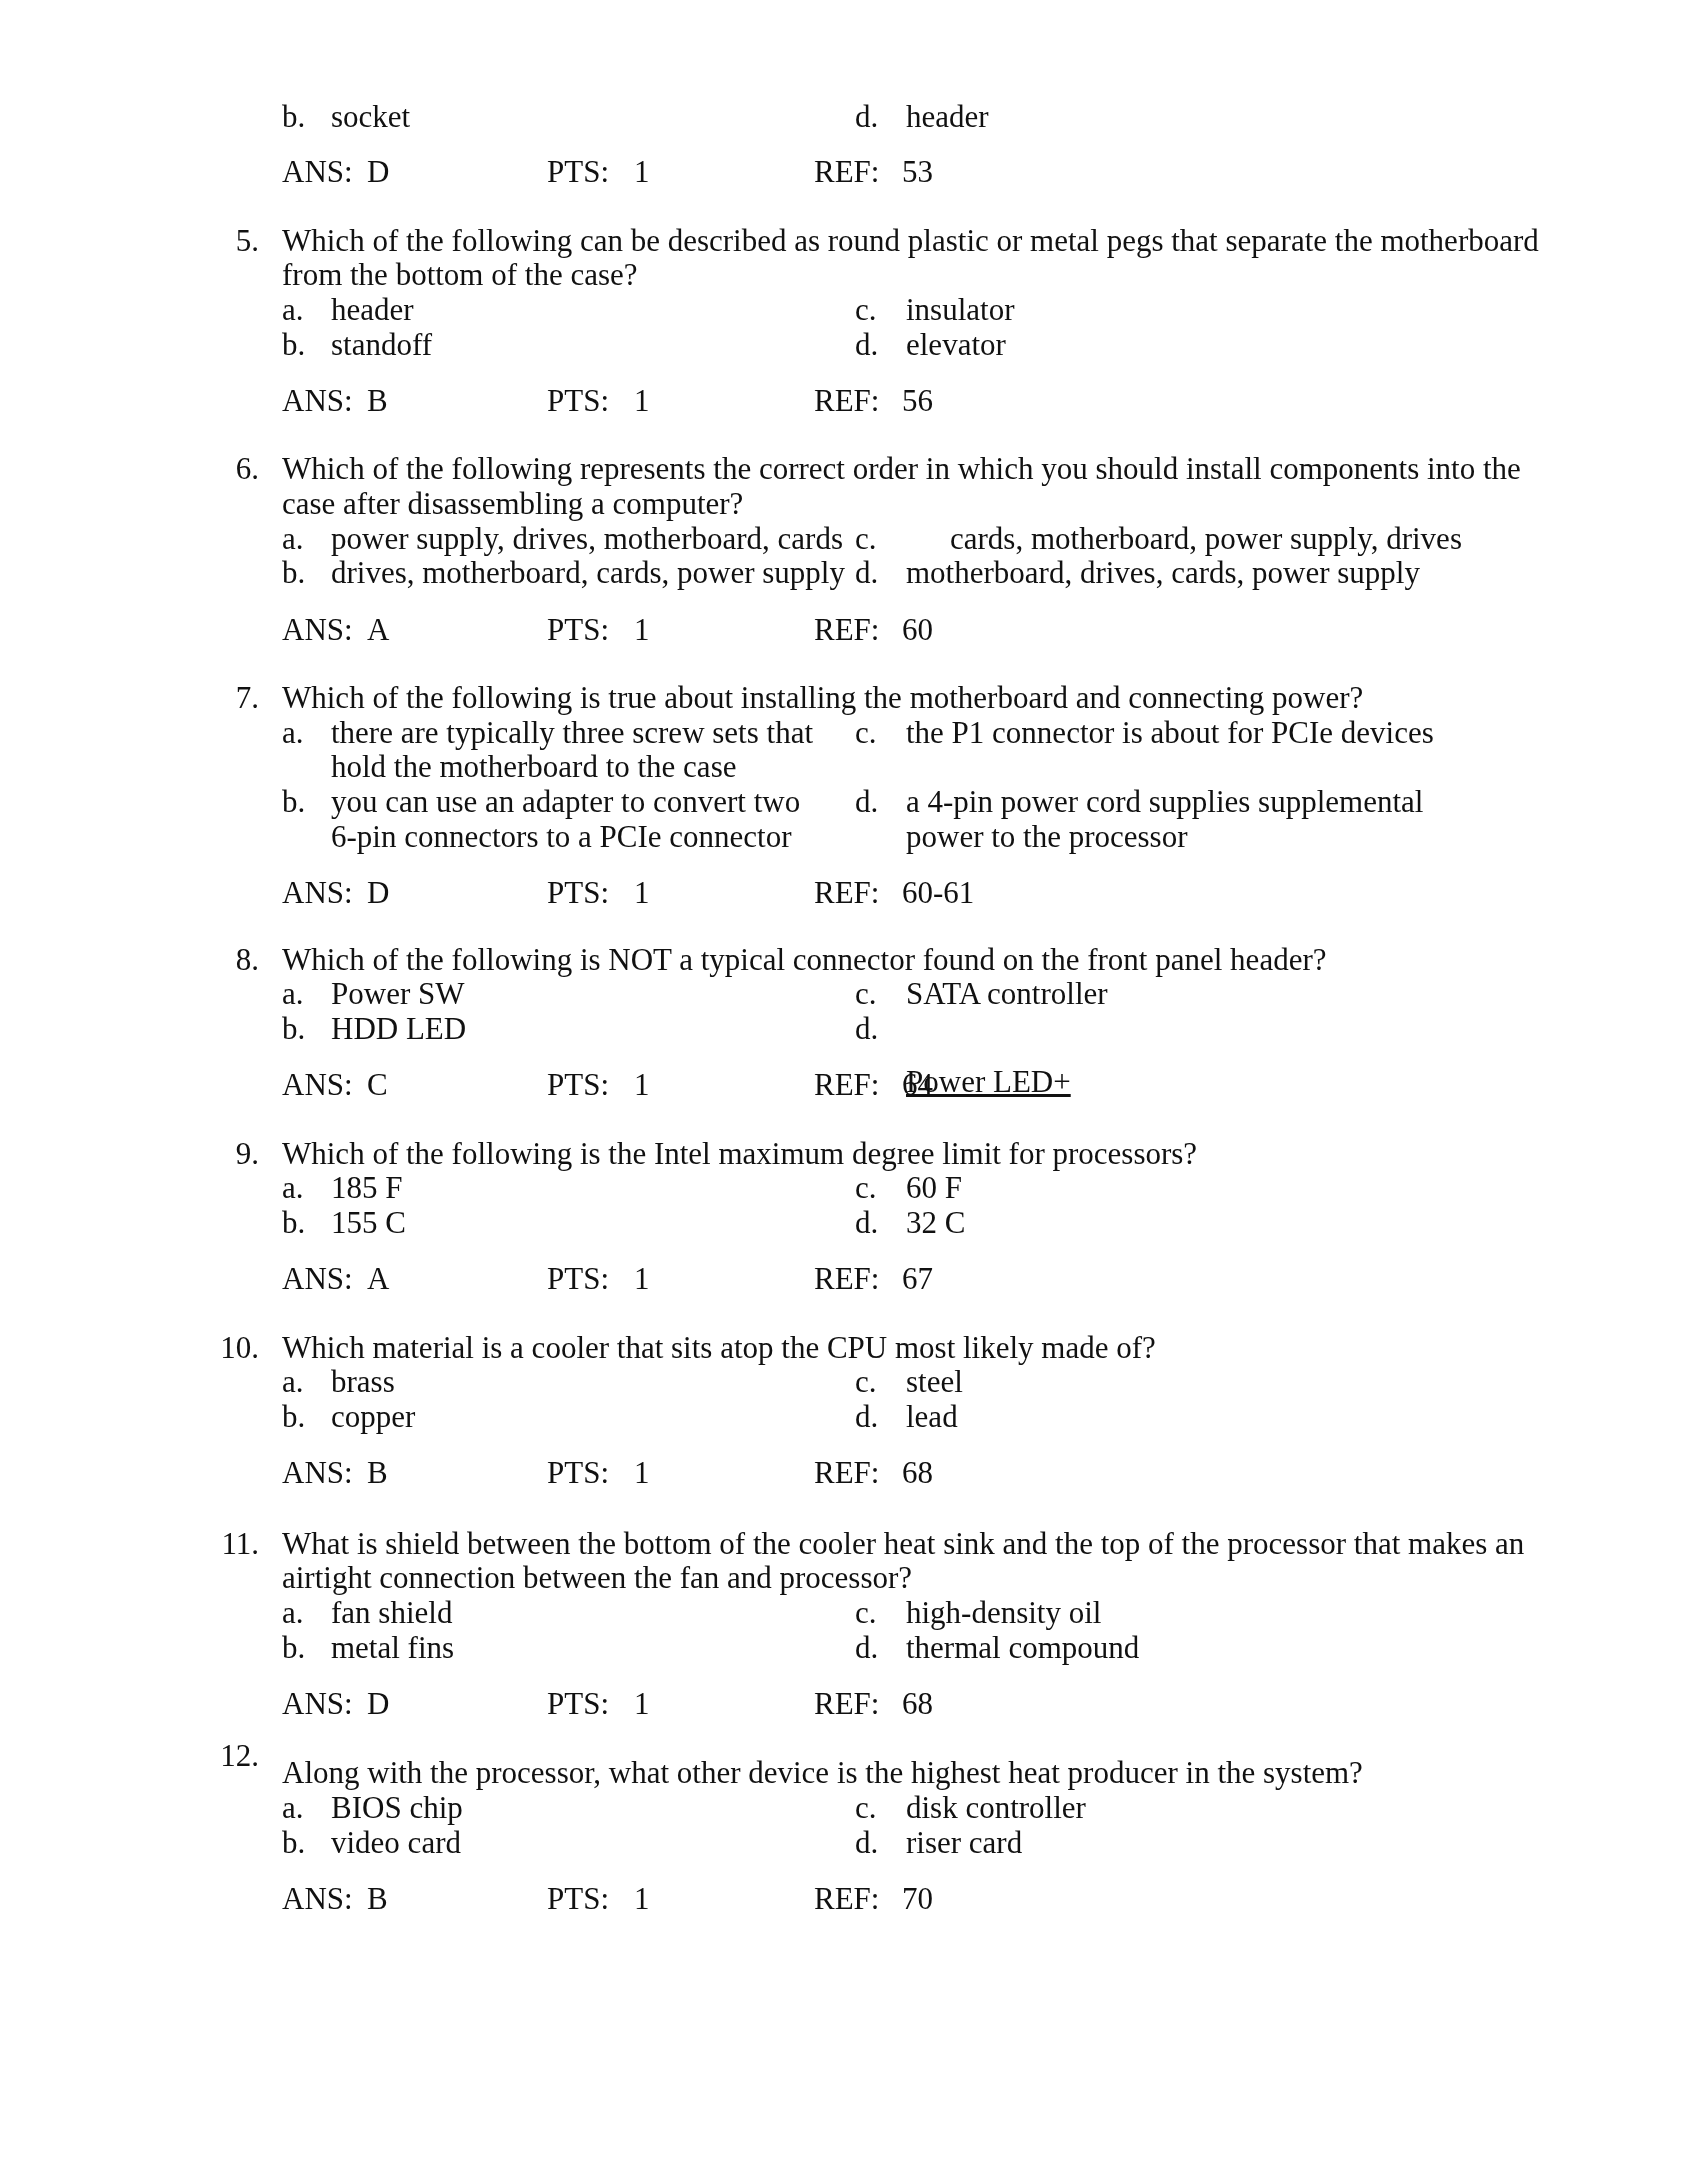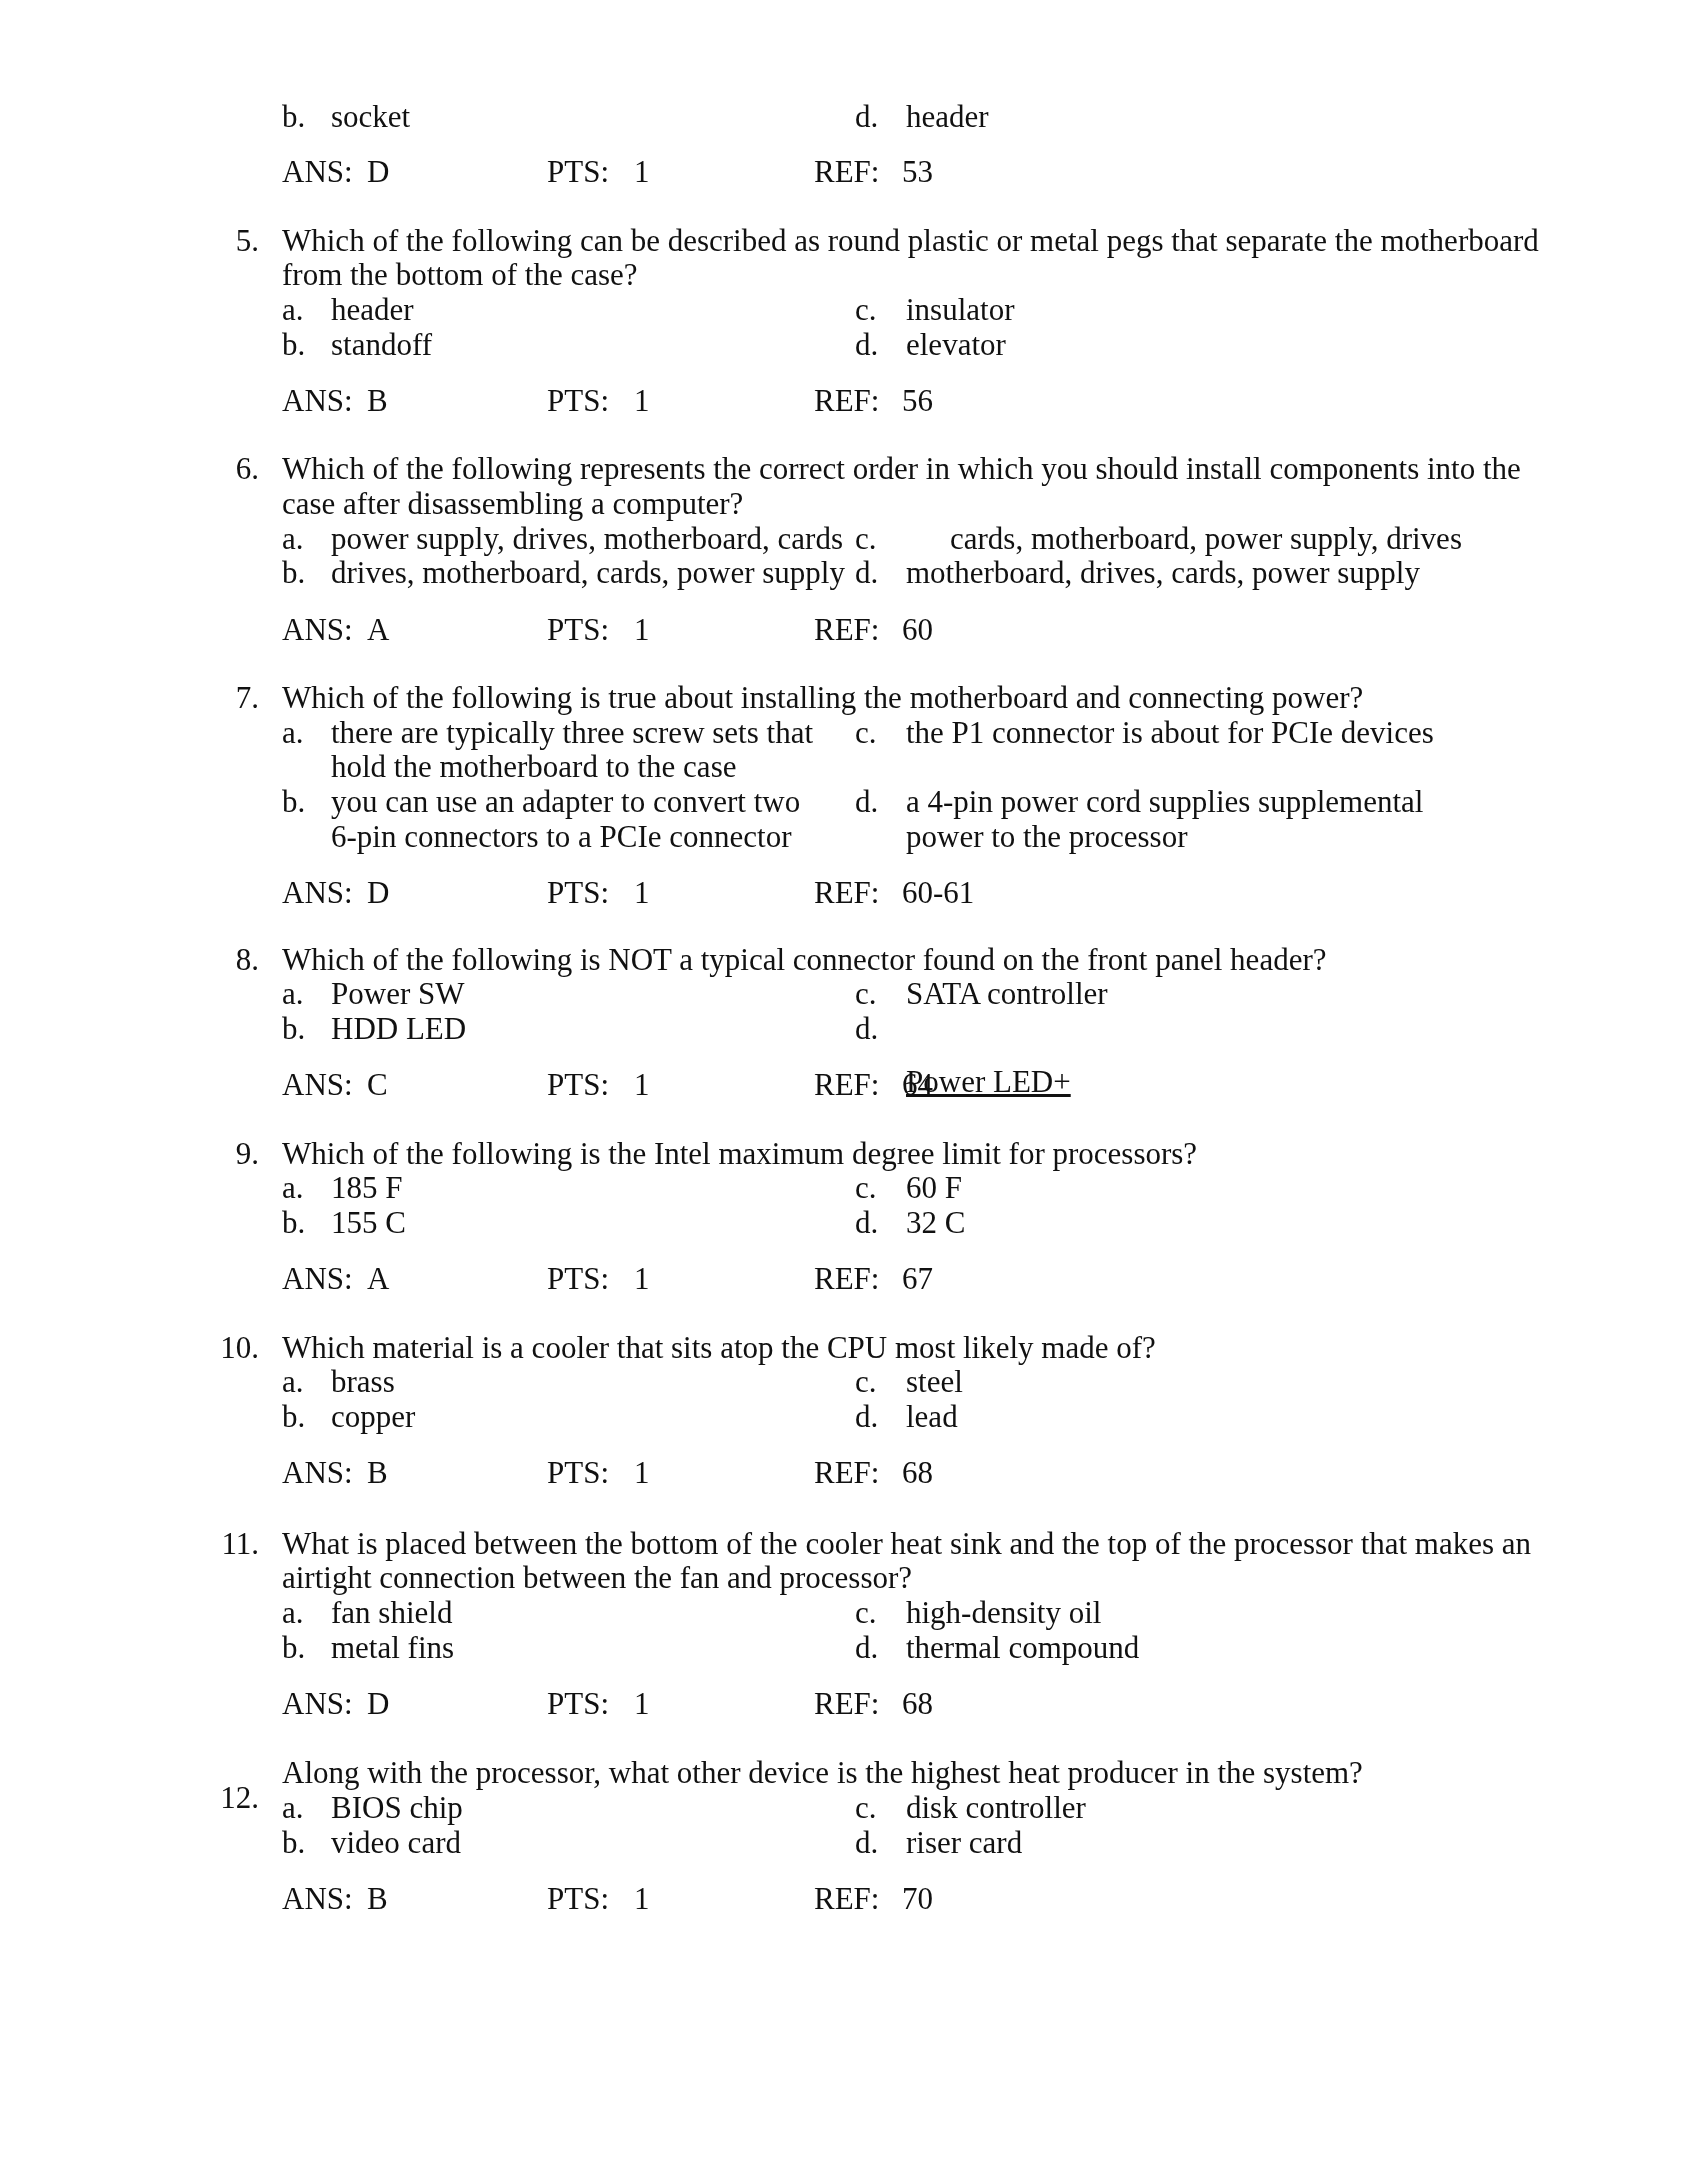--- a/index.html
+++ b/index.html
@@ -119,37 +119,37 @@
     <span class="ln" style="top: 1399px; left: 331px;">copper</span>
     <span class="ln" style="top: 1399px; left: 855px;">d.</span>
     <span class="ln" style="top: 1399px; left: 906px;">lead</span>
     <span class="ln" style="top: 1455px; left: 282px;">ANS:</span>
     <span class="ln" style="top: 1455px; left: 367px;">B</span>
     <span class="ln" style="top: 1455px; left: 547px;">PTS:</span>
     <span class="ln" style="top: 1455px; left: 634px;">1</span>
     <span class="ln" style="top: 1455px; left: 814px;">REF:</span>
     <span class="ln" style="top: 1455px; left: 902px;">68</span>
     <span class="ln" style="top: 1526px; right: 1424px;">11.</span>
-    <span class="ln" style="top: 1526px; left: 282px;">What is placed between the bottom of the cooler heat sink and the top of the processor that makes an</span>
+    <span class="ln" style="top: 1526px; left: 282px;">What is shield between the bottom of the cooler heat sink and the top of the processor that makes an</span>
     <span class="ln" style="top: 1560px; left: 282px;">airtight connection between the fan and processor?</span>
     <span class="ln" style="top: 1595px; left: 282px;">a.</span>
     <span class="ln" style="top: 1595px; left: 331px;">fan shield</span>
     <span class="ln" style="top: 1595px; left: 855px;">c.</span>
     <span class="ln" style="top: 1595px; left: 906px;">high-density oil</span>
     <span class="ln" style="top: 1630px; left: 282px;">b.</span>
     <span class="ln" style="top: 1630px; left: 331px;">metal fins</span>
     <span class="ln" style="top: 1630px; left: 855px;">d.</span>
     <span class="ln" style="top: 1630px; left: 906px;">thermal compound</span>
     <span class="ln" style="top: 1686px; left: 282px;">ANS:</span>
     <span class="ln" style="top: 1686px; left: 367px;">D</span>
     <span class="ln" style="top: 1686px; left: 547px;">PTS:</span>
     <span class="ln" style="top: 1686px; left: 634px;">1</span>
     <span class="ln" style="top: 1686px; left: 814px;">REF:</span>
     <span class="ln" style="top: 1686px; left: 902px;">68</span>
-    <span class="ln" style="top: 1780px; right: 1424px; margin-left: 32px;">12.</span>
+    <span class="ln" style="top: 1738px; right: 1424px; margin-left: 32px;">12.</span>
     <span class="ln" style="top: 1755px; left: 282px;">Along with the processor, what other device is the highest heat producer in the system?</span>
     <span class="ln" style="top: 1790px; left: 282px;">a.</span>
     <span class="ln" style="top: 1790px; left: 331px;">BIOS chip</span>
     <span class="ln" style="top: 1790px; left: 855px;">c.</span>
     <span class="ln" style="top: 1790px; left: 906px;">disk controller</span>
     <span class="ln" style="top: 1825px; left: 282px;">b.</span>
     <span class="ln" style="top: 1825px; left: 331px;">video card</span>
     <span class="ln" style="top: 1825px; left: 855px;">d.</span>
     <span class="ln" style="top: 1825px; left: 906px;">riser card</span>
     <span class="ln" style="top: 1881px; left: 282px;">ANS:</span>

